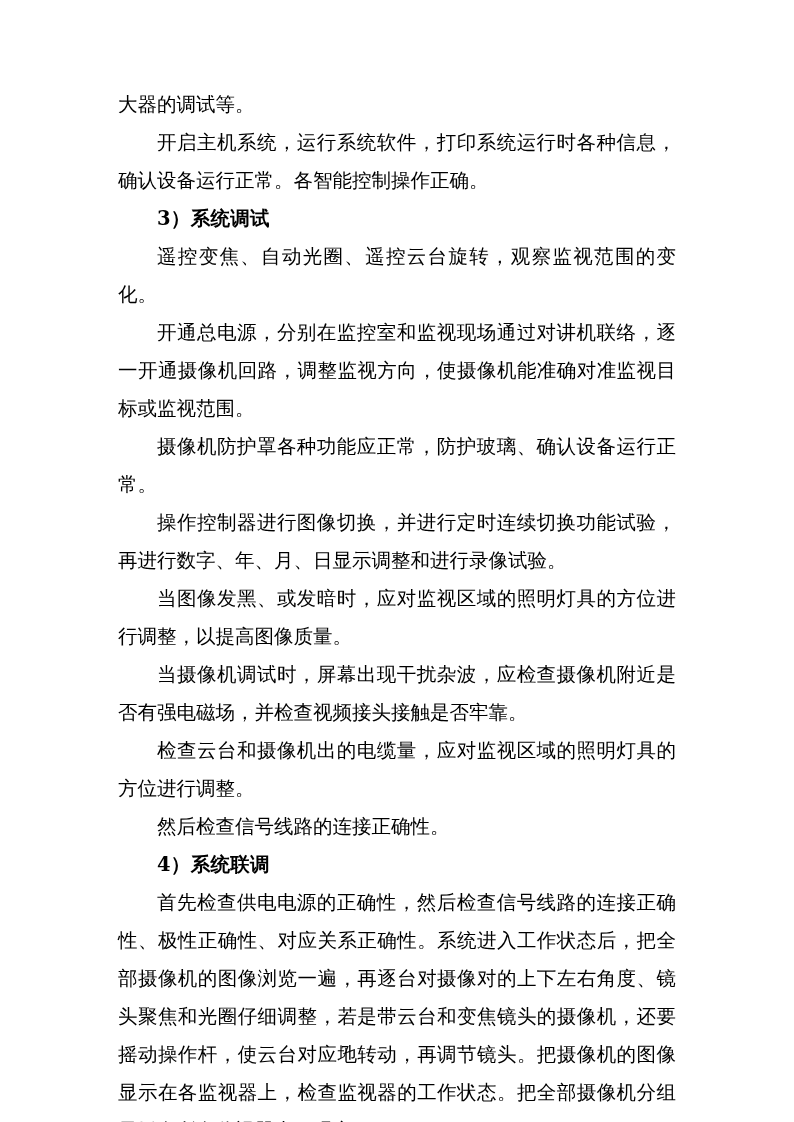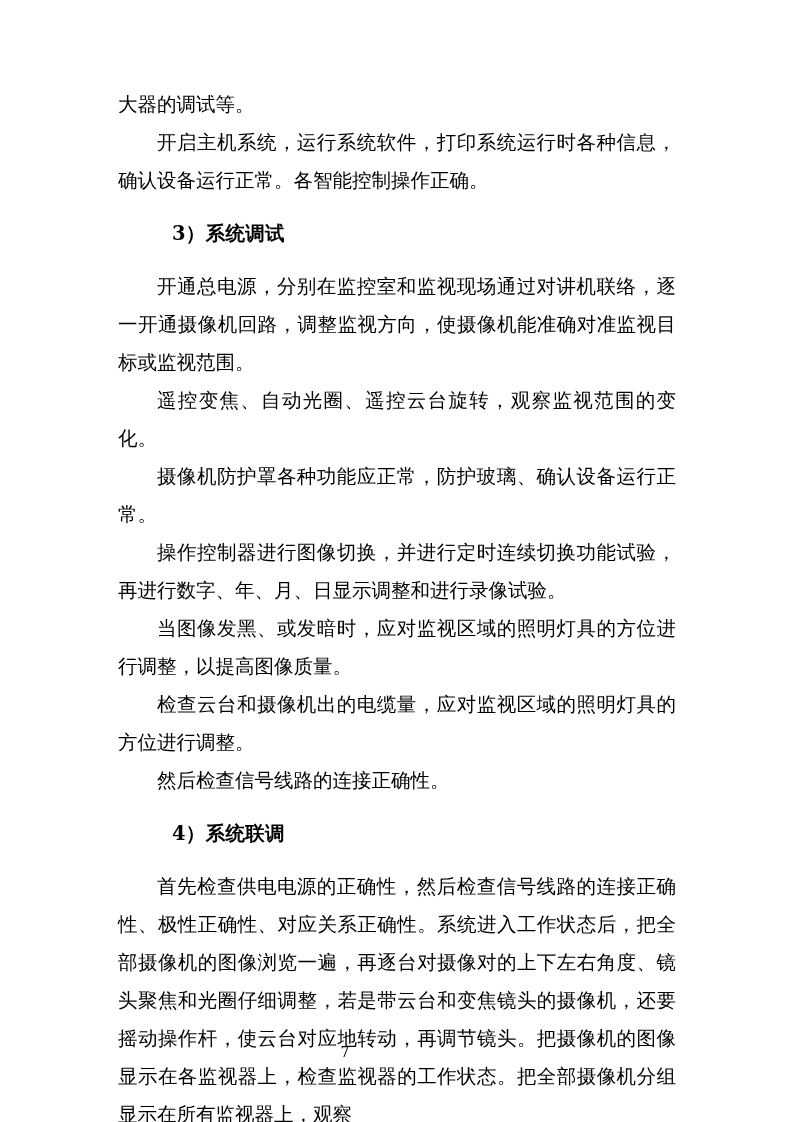--- a/index.html
+++ b/index.html
@@ -33,21 +33,21 @@
     margin: 0;
     text-indent: 39px;
   }
   .para.noindent {
     text-indent: 0;
   }
   .heading {
     font-size: 19.5px;
     line-height: 38px;
     font-weight: bold;
-    margin: 15px;
+    margin: 0;
     text-indent: 39px;
     letter-spacing: 0.3px;
   }
   .footer {
     position: absolute;
     left: 0;
     right: 0;
     bottom: 62px;
     text-align: center;
     font-size: 14px;
@@ -56,24 +56,25 @@
   }
 </style>
 </head>
 <body>
 
 <div class="page">
   <div class="content" id="doc-content">
       <p class="para noindent">大器的调试等。</p>
       <p class="para">开启主机系统，运行系统软件，打印系统运行时各种信息，确认设备运行正常。各智能控制操作正确。</p>
       <p class="heading">3）系统调试</p>
+      <p class="para">遥控变焦、自动光圈、遥控云台旋转，观察监视范围的变化。</p>
       <p class="para">开通总电源，分别在监控室和监视现场通过对讲机联络，逐一开通摄像机回路，调整监视方向，使摄像机能准确对准监视目标或监视范围。</p>
-      <p class="para">遥控变焦、自动光圈、遥控云台旋转，观察监视范围的变化。</p>
       <p class="para">摄像机防护罩各种功能应正常，防护玻璃、确认设备运行正常。</p>
       <p class="para">操作控制器进行图像切换，并进行定时连续切换功能试验，再进行数字、年、月、日显示调整和进行录像试验。</p>
       <p class="para">当图像发黑、或发暗时，应对监视区域的照明灯具的方位进行调整，以提高图像质量。</p>
+      <p class="para">当摄像机调试时，屏幕出现干扰杂波，应检查摄像机附近是否有强电磁场，并检查视频接头接触是否牢靠。</p>
       <p class="para">检查云台和摄像机出的电缆量，应对监视区域的照明灯具的方位进行调整。</p>
       <p class="para">然后检查信号线路的连接正确性。</p>
       <p class="heading">4）系统联调</p>
       <p class="para">首先检查供电电源的正确性，然后检查信号线路的连接正确性、极性正确性、对应关系正确性。系统进入工作状态后，把全部摄像机的图像浏览一遍，再逐台对摄像对的上下左右角度、镜头聚焦和光圈仔细调整，若是带云台和变焦镜头的摄像机，还要摇动操作杆，使云台对应地转动，再调节镜头。把摄像机的图像显示在各监视器上，检查监视器的工作状态。把全部摄像机分组显示在所有监视器上，观察</p>
     </div>
   <div class="footer">7</div>
 </div>
 
 </body></html>

